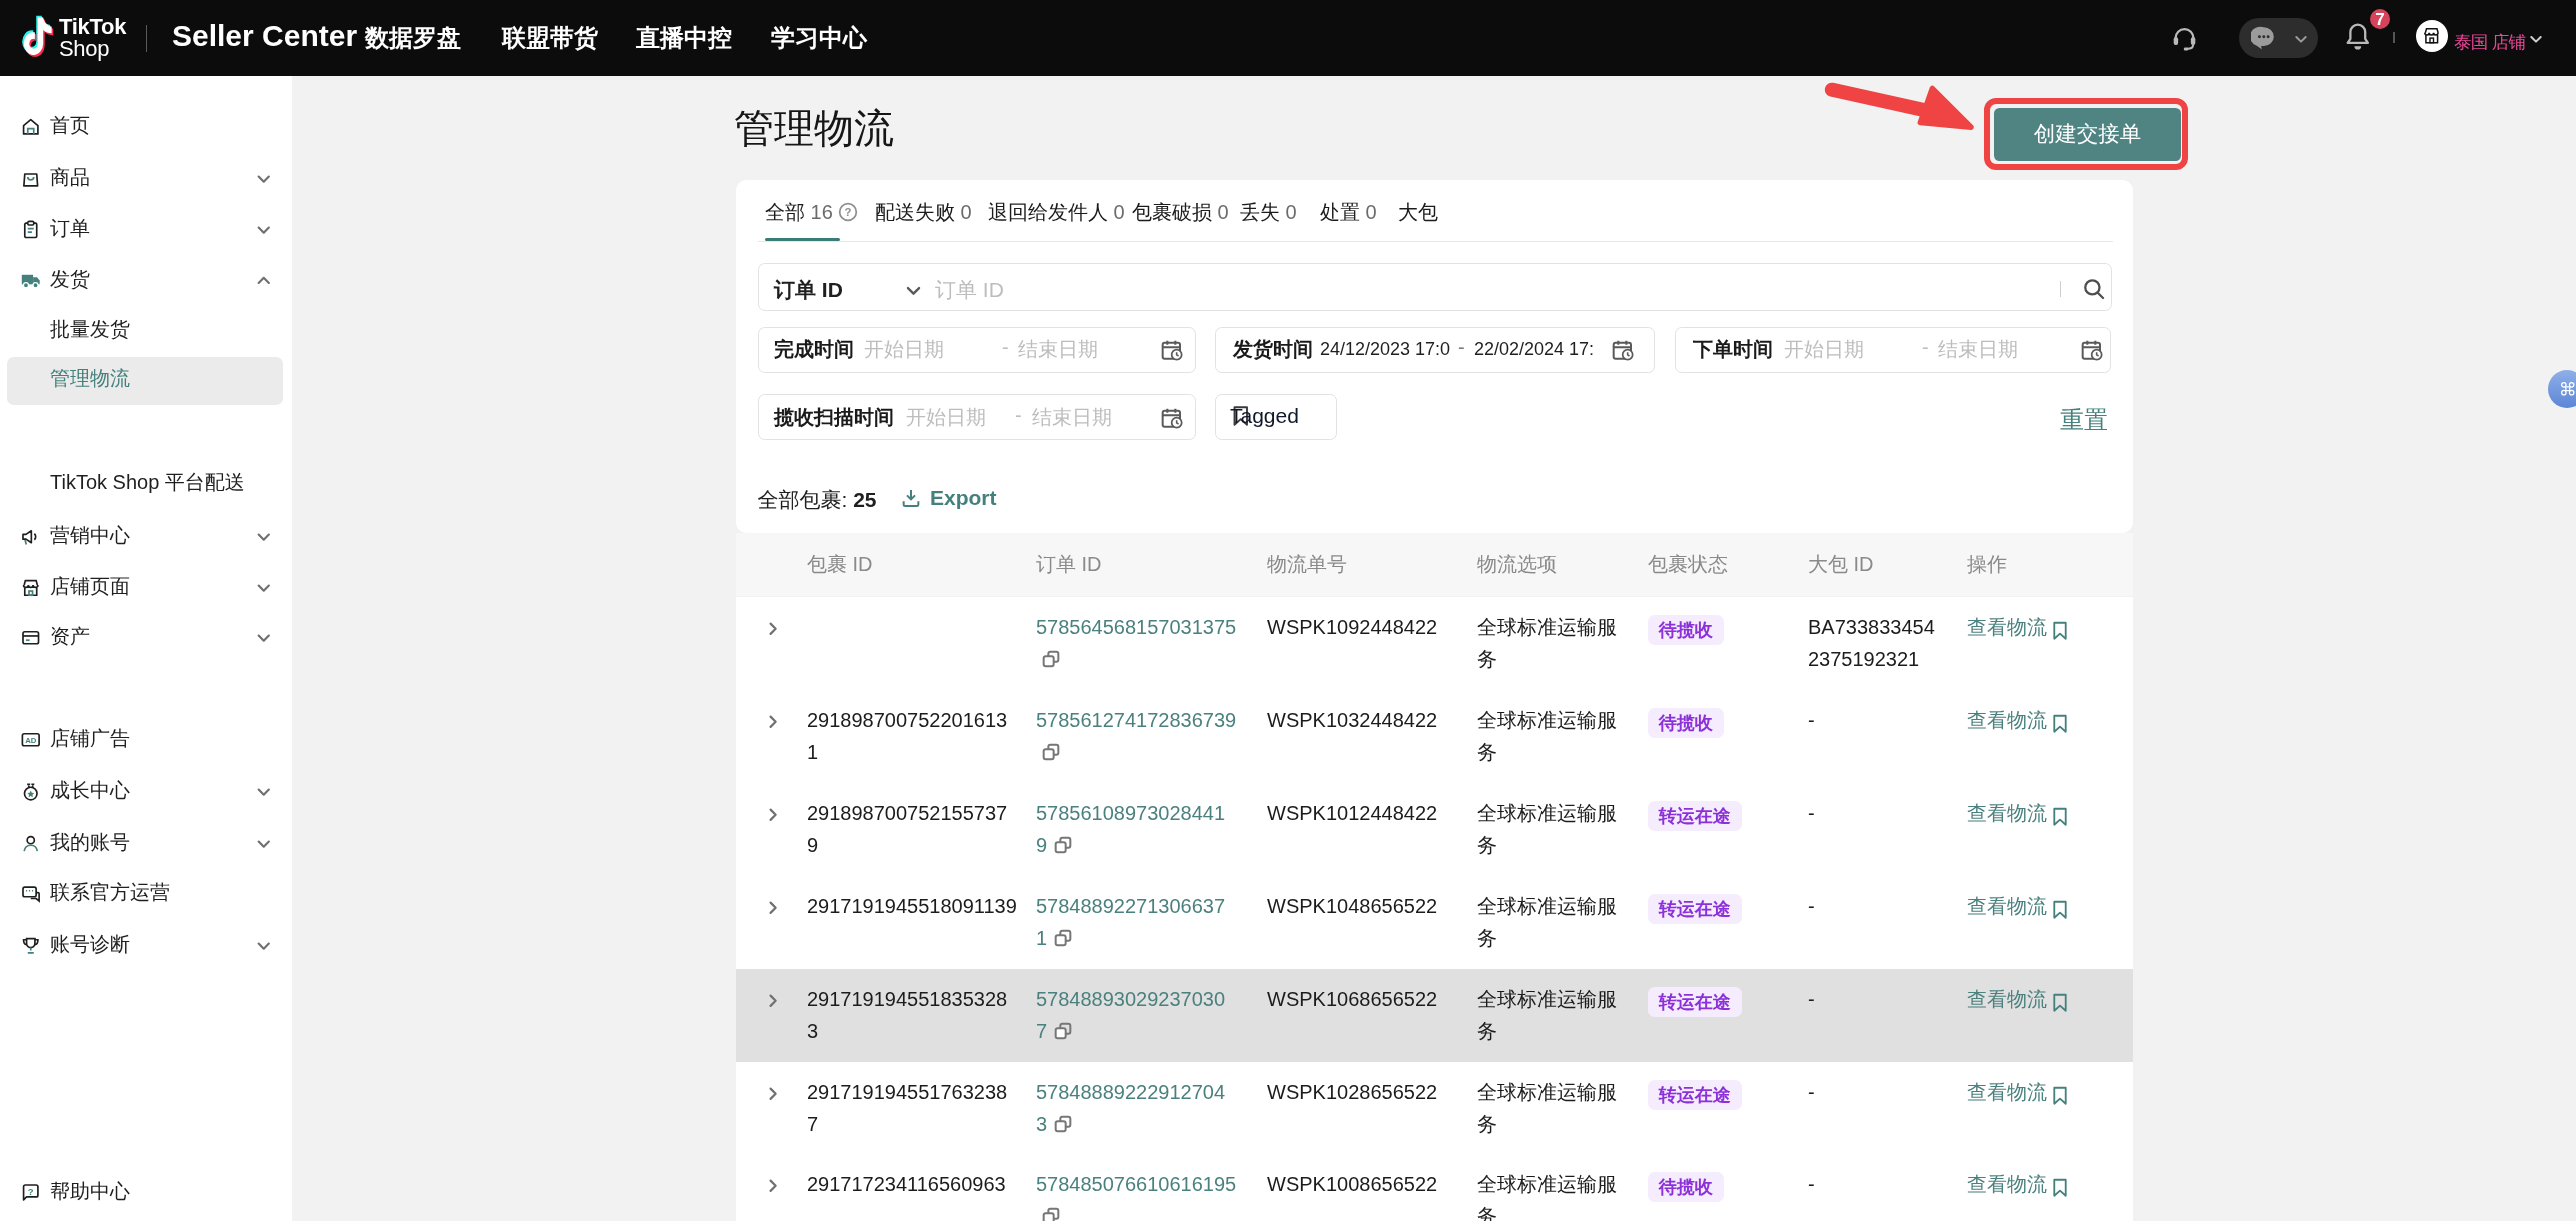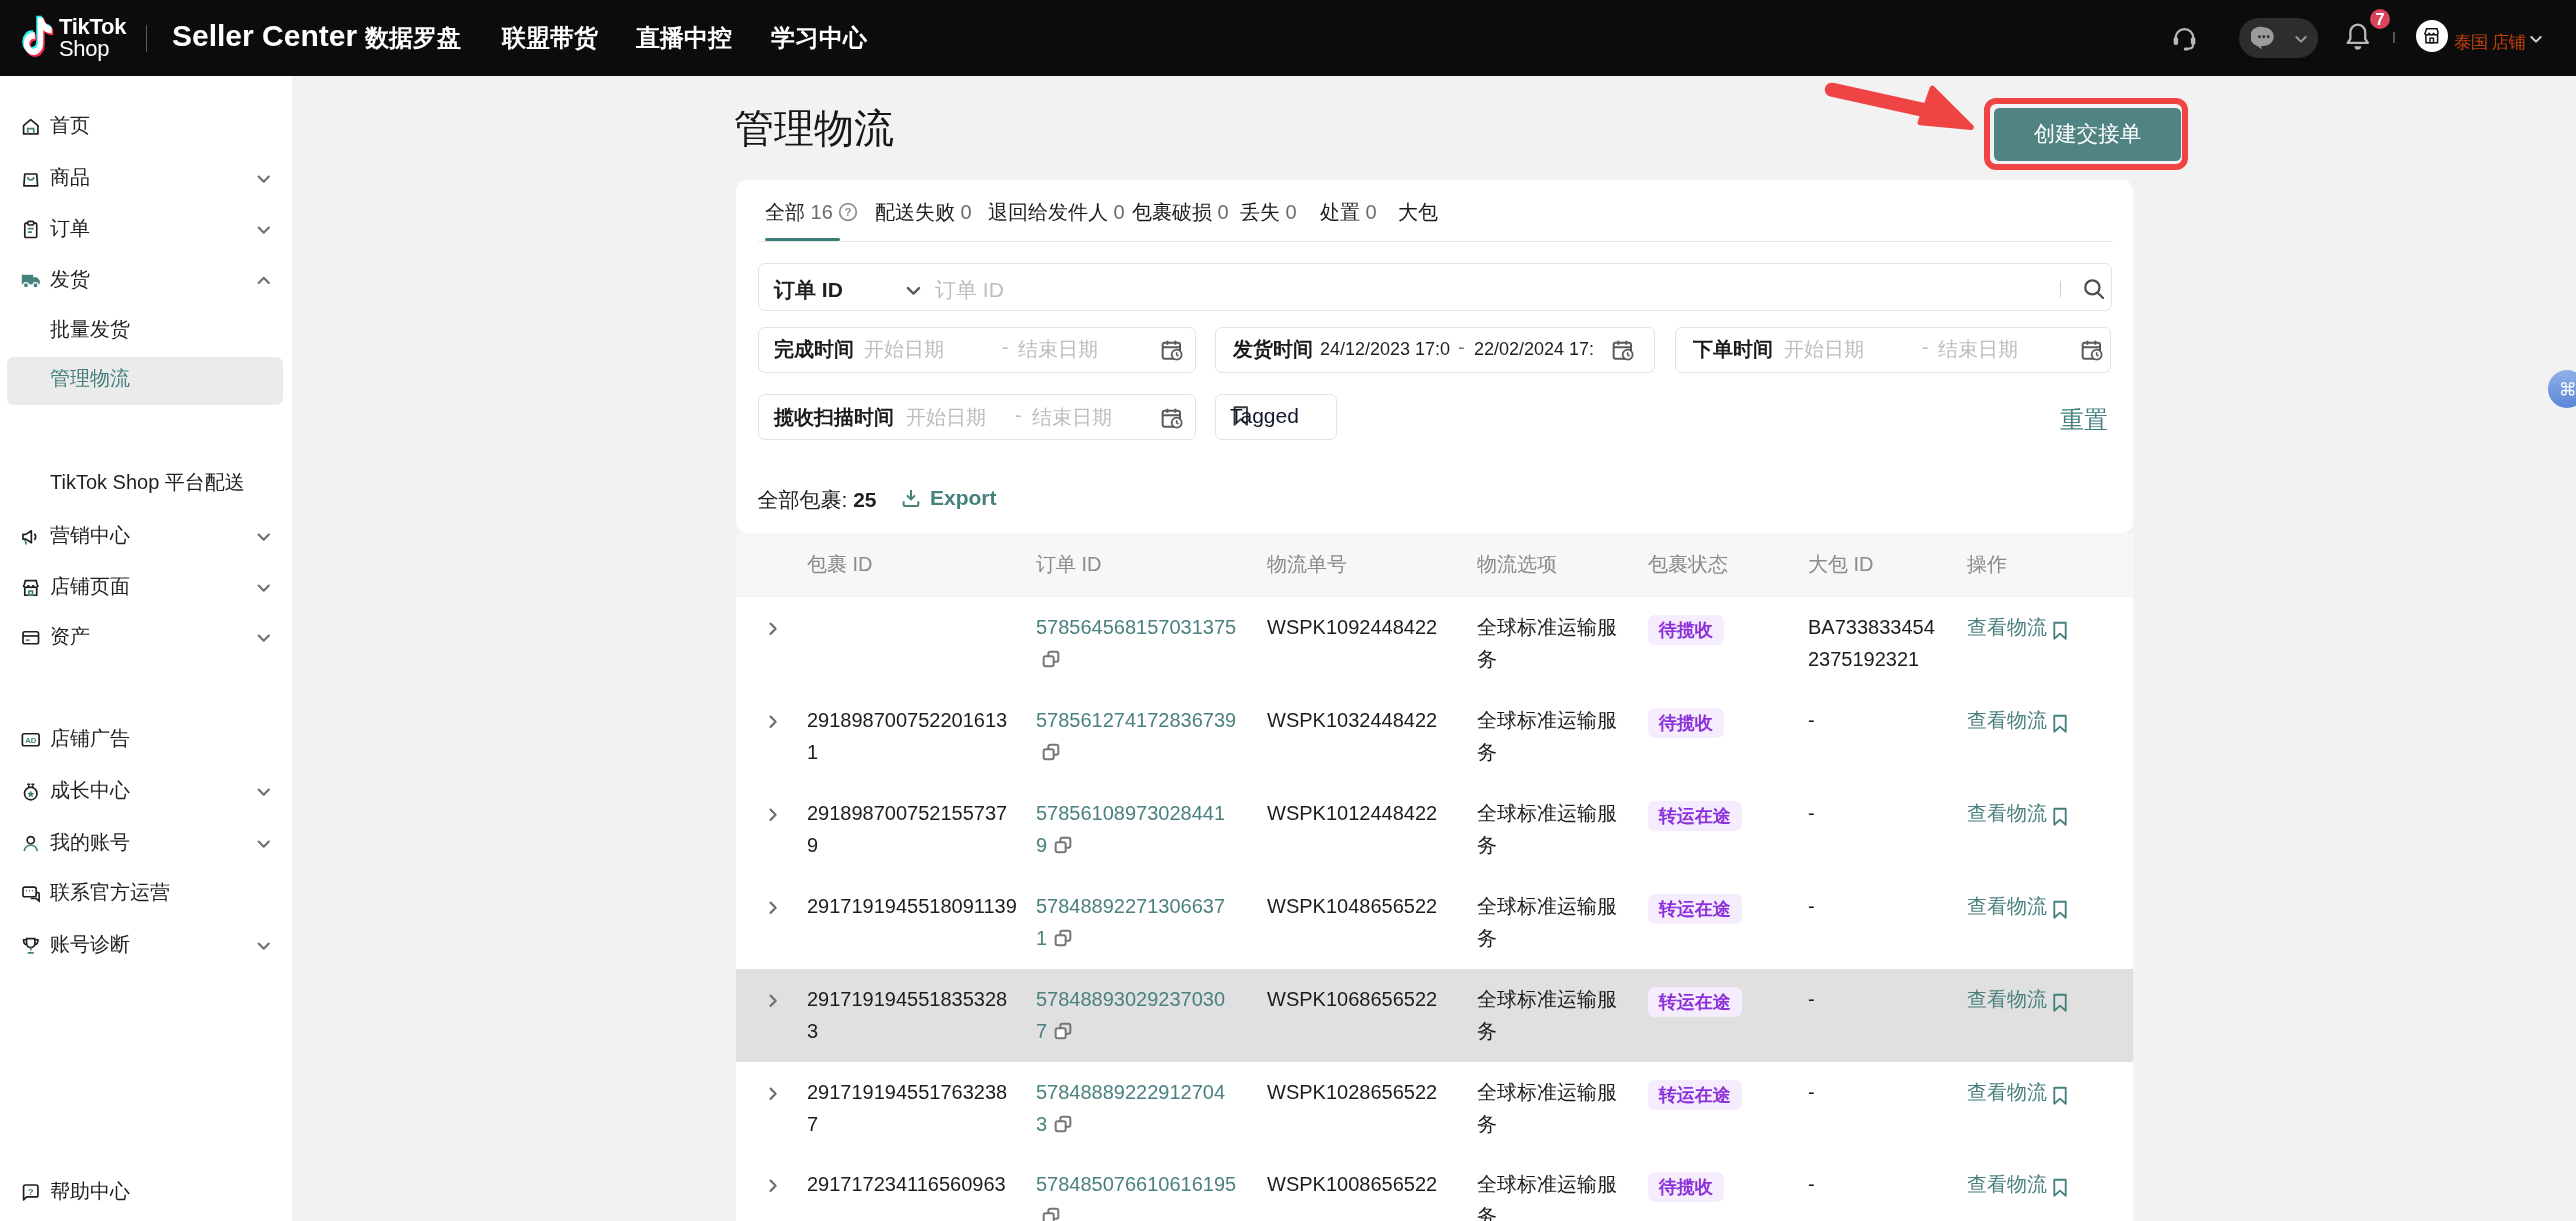--- a/index.html
+++ b/index.html
@@ -80,21 +80,21 @@
 </svg>
     <div class="abs" style="left:2368px;top:7.4px;width:24px;height:24px;background:#d6435b;border-radius:50%;border:2px solid #0c0c0c;color:#fff;font-size:17px;font-weight:700;text-align:center;line-height:21px">7</div>
     <div class="abs" style="left:2393px;top:32px;width:2px;height:11.4px;background:#555"></div>
     <div class="abs" style="left:2416px;top:19.5px;width:32px;height:32px;background:#fff;border-radius:50%"></div>
     <svg class="abs" style="left:2423px;top:27px" width="17.5" height="17.5" viewBox="0 0 30 30" fill="none">
 <path d="M4 10 L6 3 H24 L26 10" stroke="#111" stroke-width="2.6" fill="none"></path>
 <path d="M3 10 a3.8 3.8 0 0 0 7.6 0 a3.8 3.8 0 0 0 7.6 0 a3.8 3.8 0 0 0 7.6 0" stroke="#111" stroke-width="2.6" fill="none"></path>
 <path d="M5 13.5 V27 H25 V13.5" stroke="#111" stroke-width="2.6" fill="none"></path>
 <rect x="12" y="19" width="6" height="8" stroke="#111" stroke-width="2.4" fill="none"></rect>
 </svg>
-    <div class="abs" style="left:2454px;top:30px;color:#c2410c;font-size:17.5px;letter-spacing:-0.7px">泰国 店铺</div>
+    <div class="abs" style="left:2454px;top:30px;color:#ec4899;font-size:17.5px;letter-spacing:-0.7px">泰国 店铺</div>
     <svg class="abs" style="left:2528px;top:31px" width="16" height="16" viewBox="0 0 24 24">
       <path d="M5 9 L12 16 L19 9" stroke="#d0d0d0" stroke-width="3" fill="none" stroke-linecap="round" stroke-linejoin="round"></path>
     </svg>
 </div>
 <div id="side">
 <div class="hl"></div>
     <div class="mi" style="top:24px">
       <svg class="ic" width="24" height="24" viewBox="0 0 36 36" fill="none">
         <path d="M6 16 L18 6 L30 16 V30 H6 Z" stroke="#1f1f1f" stroke-width="2.8" fill="none" stroke-linejoin="round"></path>
         <path d="M13 30 V21 H23 V30" stroke="#44807c" stroke-width="2.8" fill="none"></path>

